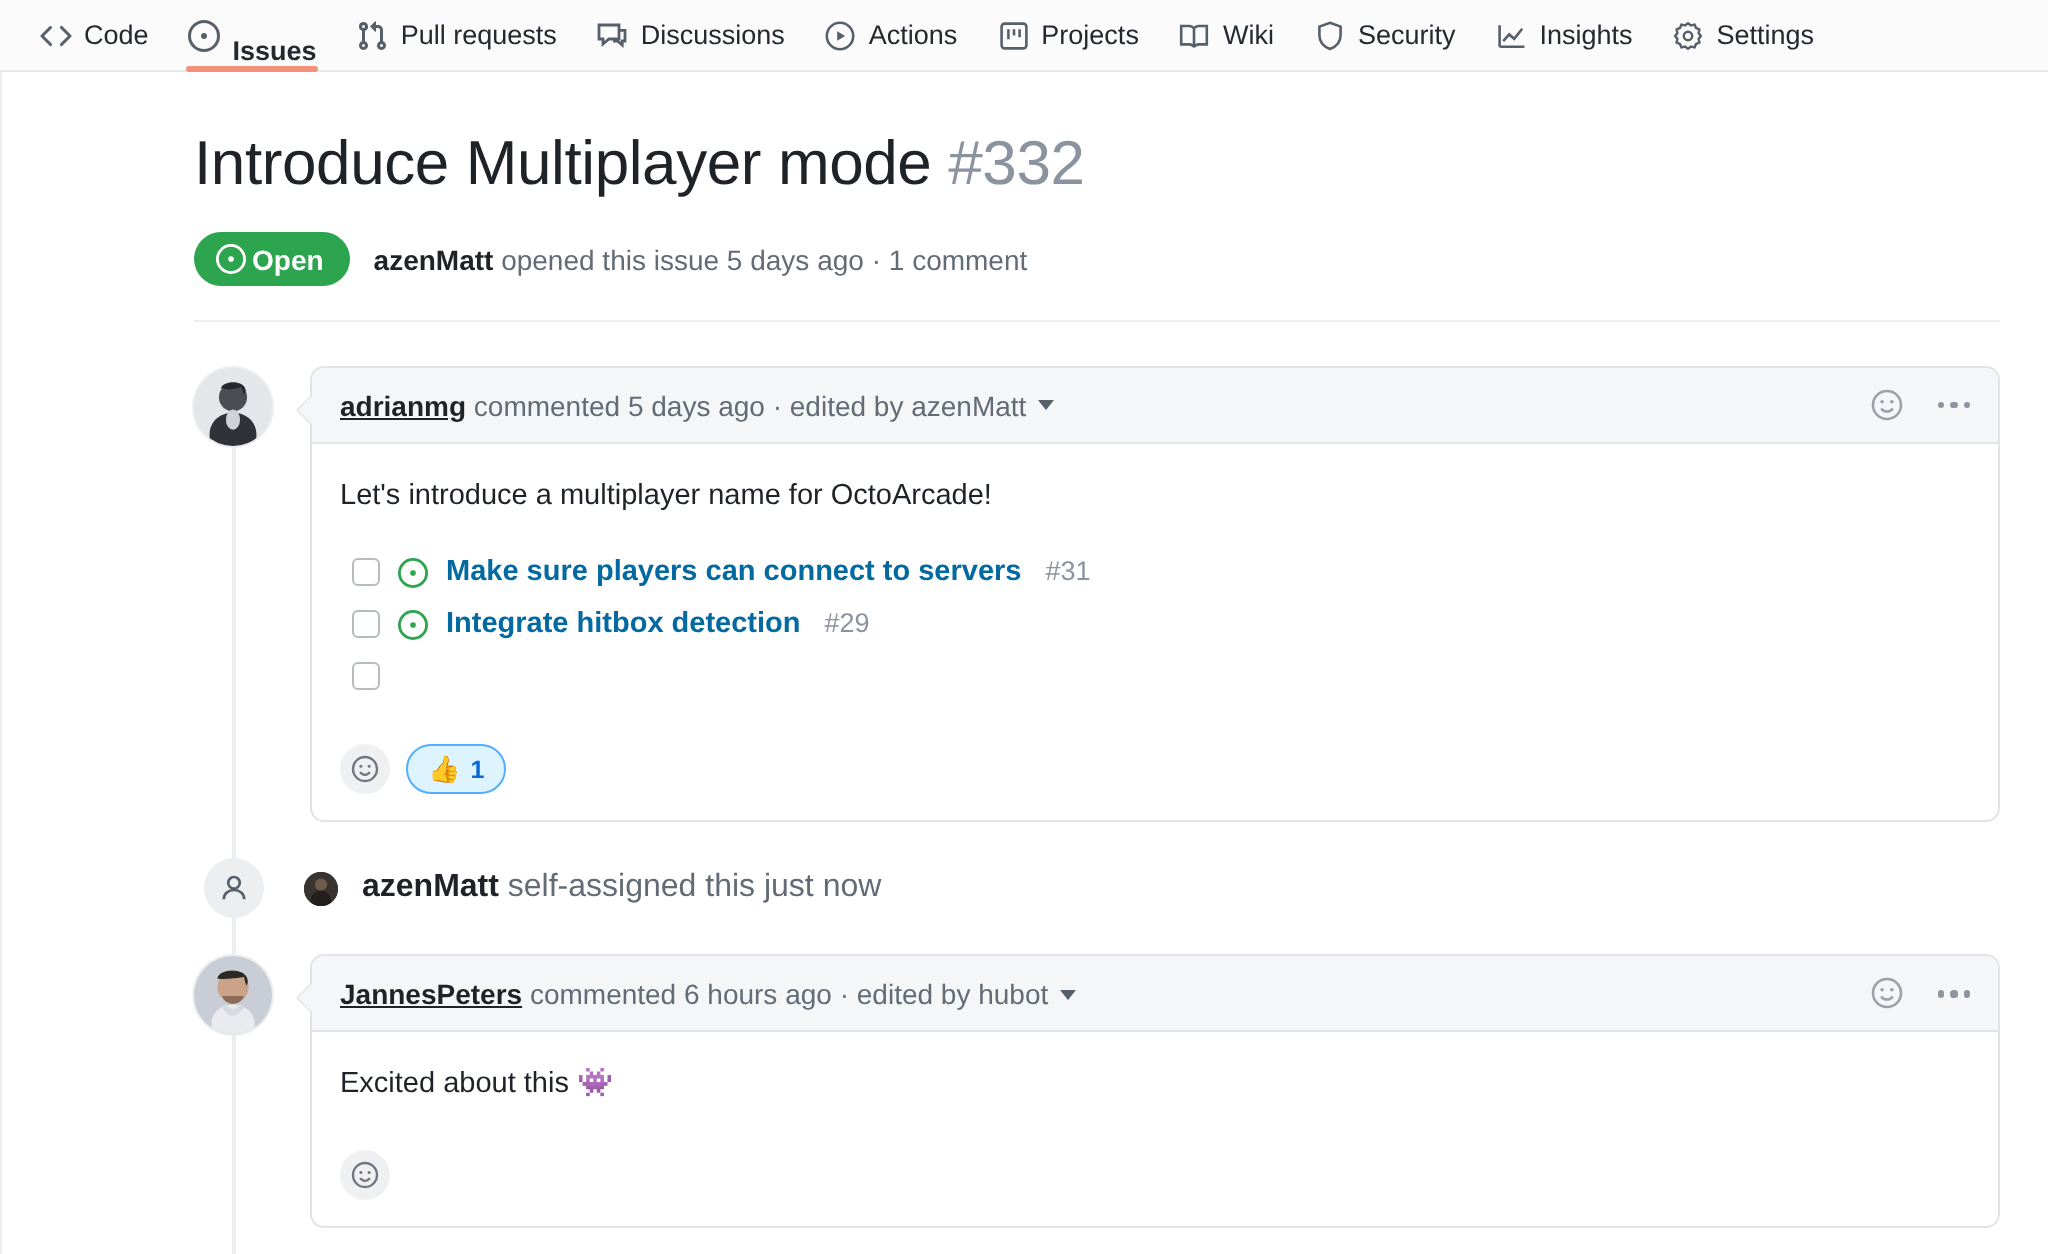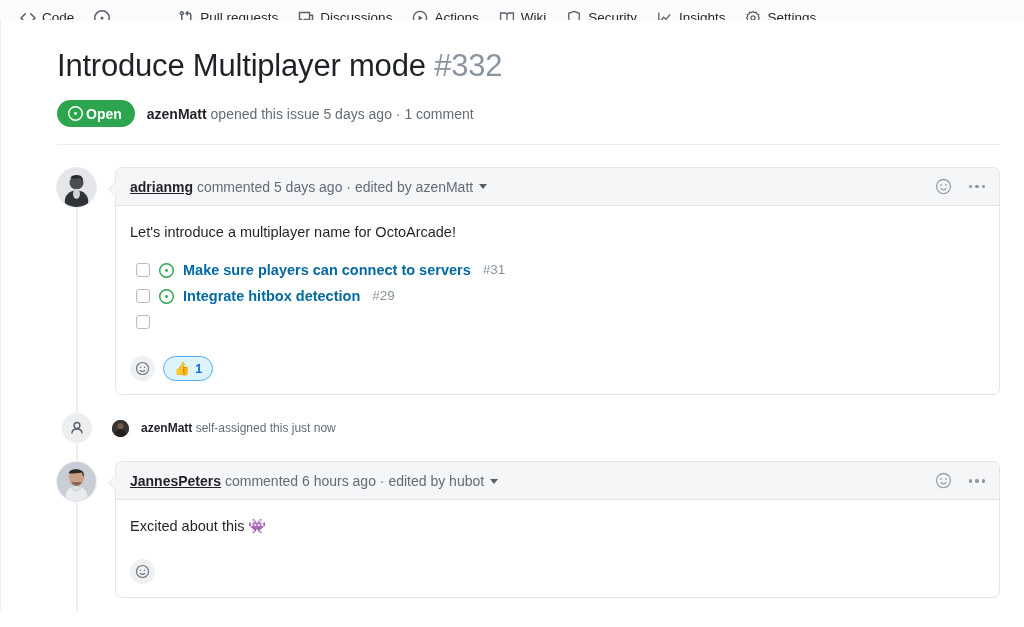--- a/index.html
+++ b/index.html
@@ -62,26 +62,27 @@
     align-items: center;
     justify-content: center;
     color: #57606a;
     flex: none;
   }
   .nav-ico svg { display: block; }
 
   
   .page {
     position: absolute;
-    top: 20px; left: 0;
+    top: 36px; left: 0;
     width: 1024px;
     height: 591px;
     background: #ffffff;
     border-left: 1px solid #eceef0;
     overflow: hidden;
+    padding-left: 40px;
   }
 
   .content {
     position: relative;
     padding: 26px 24px 0 56px;
   }
 
   .issue-title {
     font-size: 31px;
     line-height: 40px;
@@ -356,21 +357,21 @@
   .event-avatar {
     width: 17px; height: 17px;
     border-radius: 50%;
     overflow: hidden;
     flex: none;
     background: #3b3b3b;
     margin-left: 8px;
   }
   .event-avatar svg { display: block; width: 100%; height: 100%; }
   .event-text {
-    font-size: 12px;
+    font-size: 16px;
     color: #636c76;
     white-space: nowrap;
   }
   .event-text b { color: #1f2328; font-weight: 600; }
 </style>
 </head>
 <body>
 
 <div id="screen">
 
@@ -417,20 +418,29 @@
     <div class="nav-tab">
       <span class="nav-ico">
         <svg width="16" height="16" viewBox="0 0 16 16" fill="none" stroke="currentColor" stroke-width="1.3">
             <circle cx="8" cy="8" r="6.6"></circle>
             <path d="M6.6 5.6l4 2.4-4 2.4z" fill="currentColor" stroke="none"></path>
           </svg>
       </span>
       <span class="nav-label">Actions</span>
     </div>
 
+    <div class="nav-tab">
+      <span class="nav-ico">
+        <svg width="16" height="16" viewBox="0 0 16 16" fill="none" stroke="currentColor" stroke-width="1.3">
+            <rect x="1.8" y="1.8" width="12.4" height="12.4" rx="1.6"></rect>
+            <path d="M5.2 4.6v5M8 4.6v3.2M10.8 4.6v4"></path>
+          </svg>
+      </span>
+      <span class="nav-label">Projects</span>
+    </div>
 
     <div class="nav-tab">
       <span class="nav-ico">
         <svg width="16" height="16" viewBox="0 0 16 16" fill="none" stroke="currentColor" stroke-width="1.3">
             <path d="M1.6 3h4.1c.9 0 1.6.5 2.3 1 .7-.5 1.4-1 2.3-1h4.1v9.2h-4.1c-.9 0-1.6.5-2.3 1-.7-.5-1.4-1-2.3-1H1.6z"></path>
             <path d="M8 4v9.2"></path>
           </svg>
       </span>
       <span class="nav-label">Wiki</span>
     </div>

